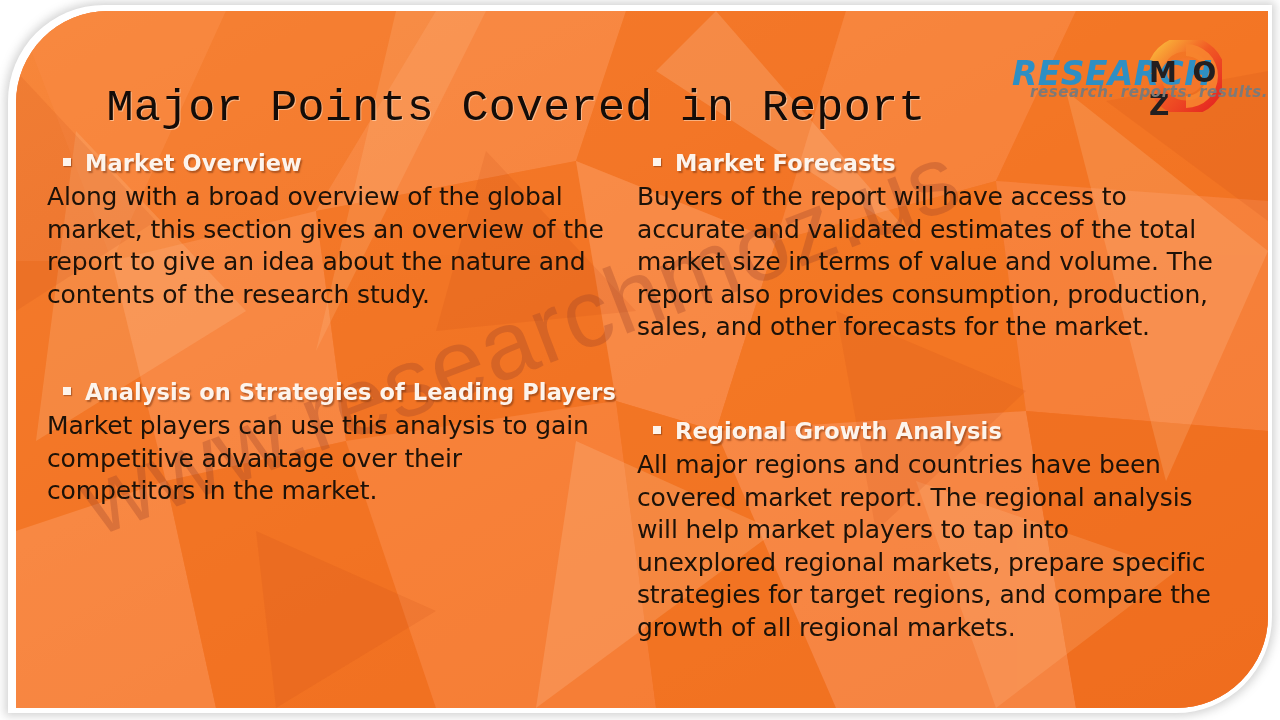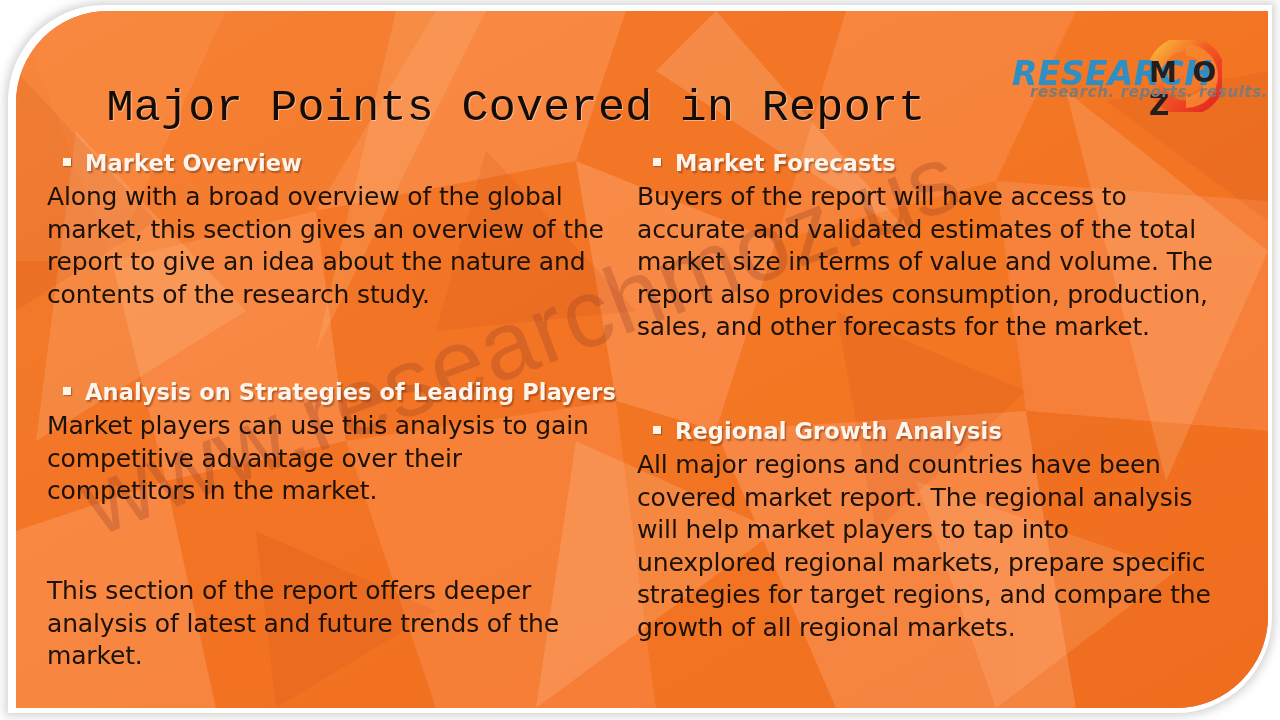--- a/index.html
+++ b/index.html
@@ -298,21 +298,20 @@
 
         <div class="block" style="top:229px; left:0; width:600px;">
           <span class="block-head">
             <span class="bullet-sq"></span>
             <span>Analysis on Strategies of Leading Players</span>
           </span>
           <span class="block-body" style="width:560px; display:block;">Market players can use this analysis to gain competitive advantage over their competitors in the market.</span>
         </div>
 
         <div class="block" style="top:422px; left:0; width:580px;">
-          <span class="block-body" style="width:565px; display:block;">This section of the report offers deeper analysis of latest and future trends of the market.</span>
         </div>
 
       </div>
 
       <div class="col col-right">
 
         <div class="block" style="top:0px; left:0; width:590px;">
           <span class="block-head">
             <span class="bullet-sq"></span>
             <span>Market Forecasts</span>

